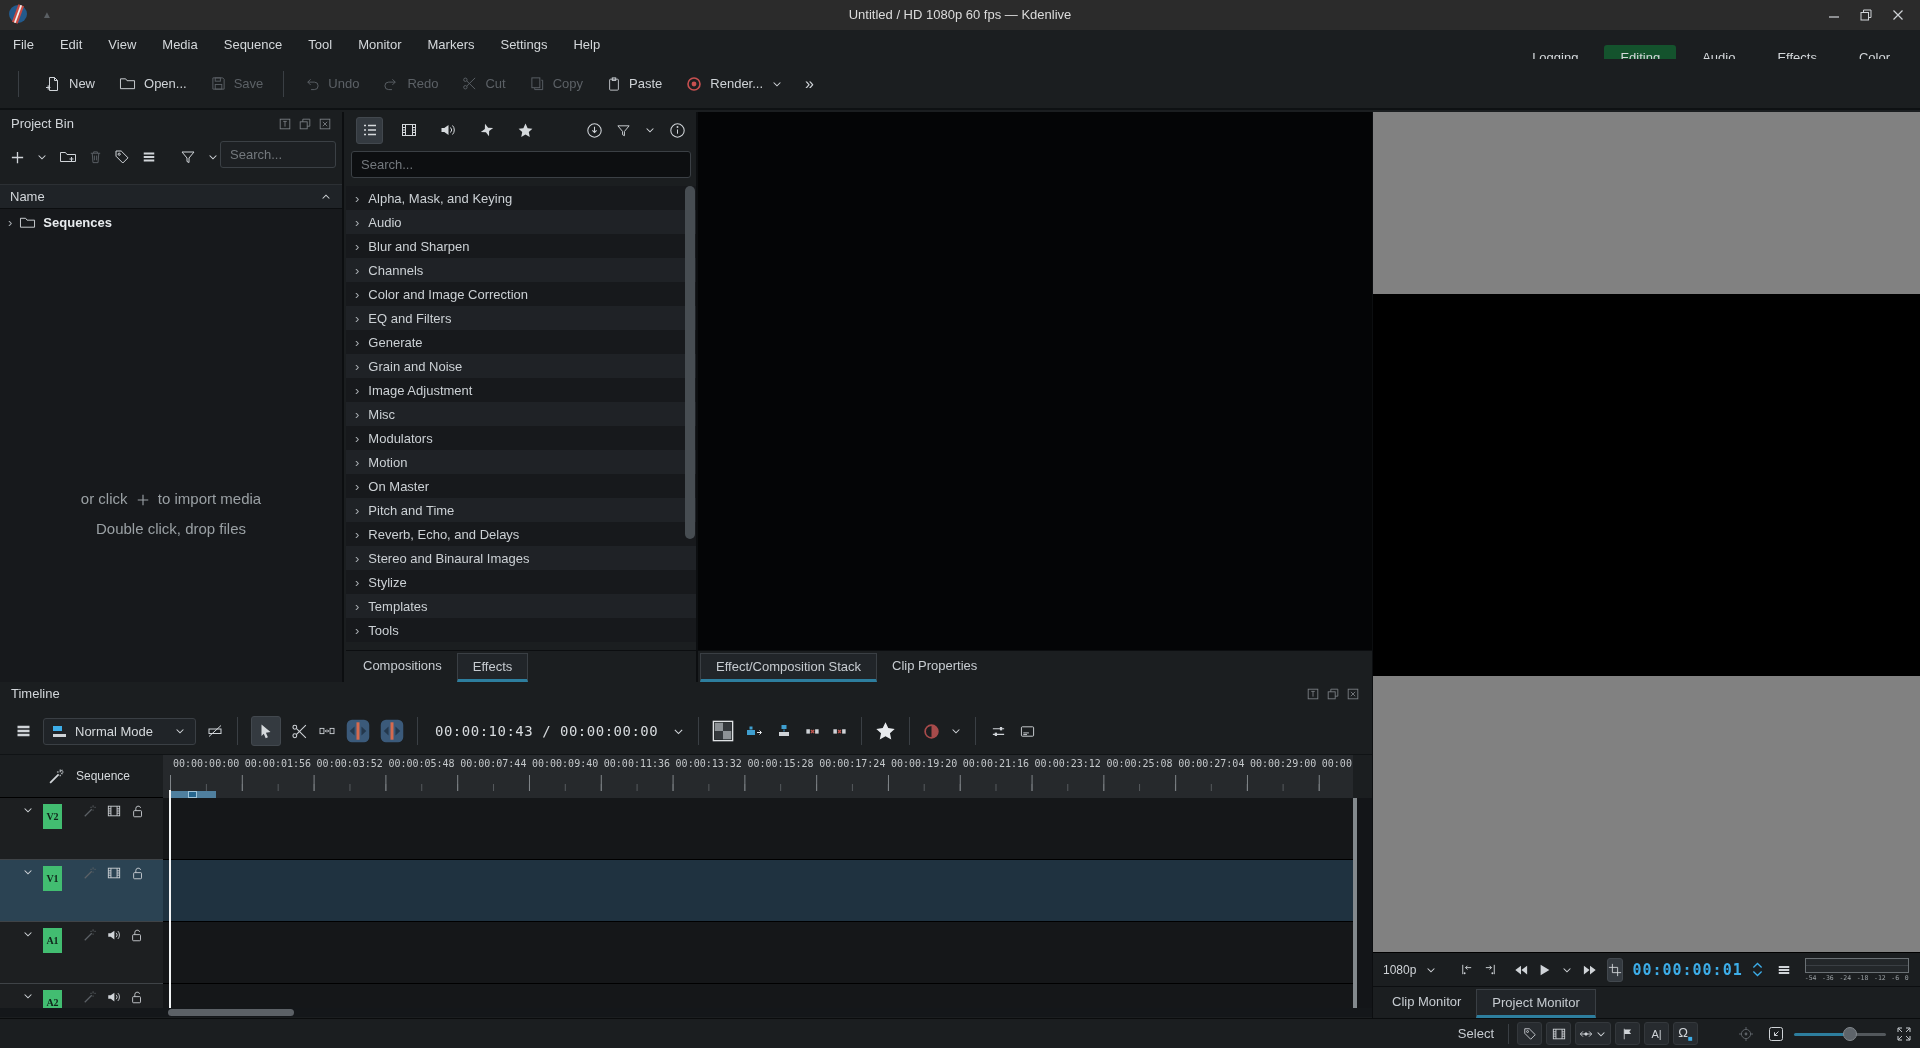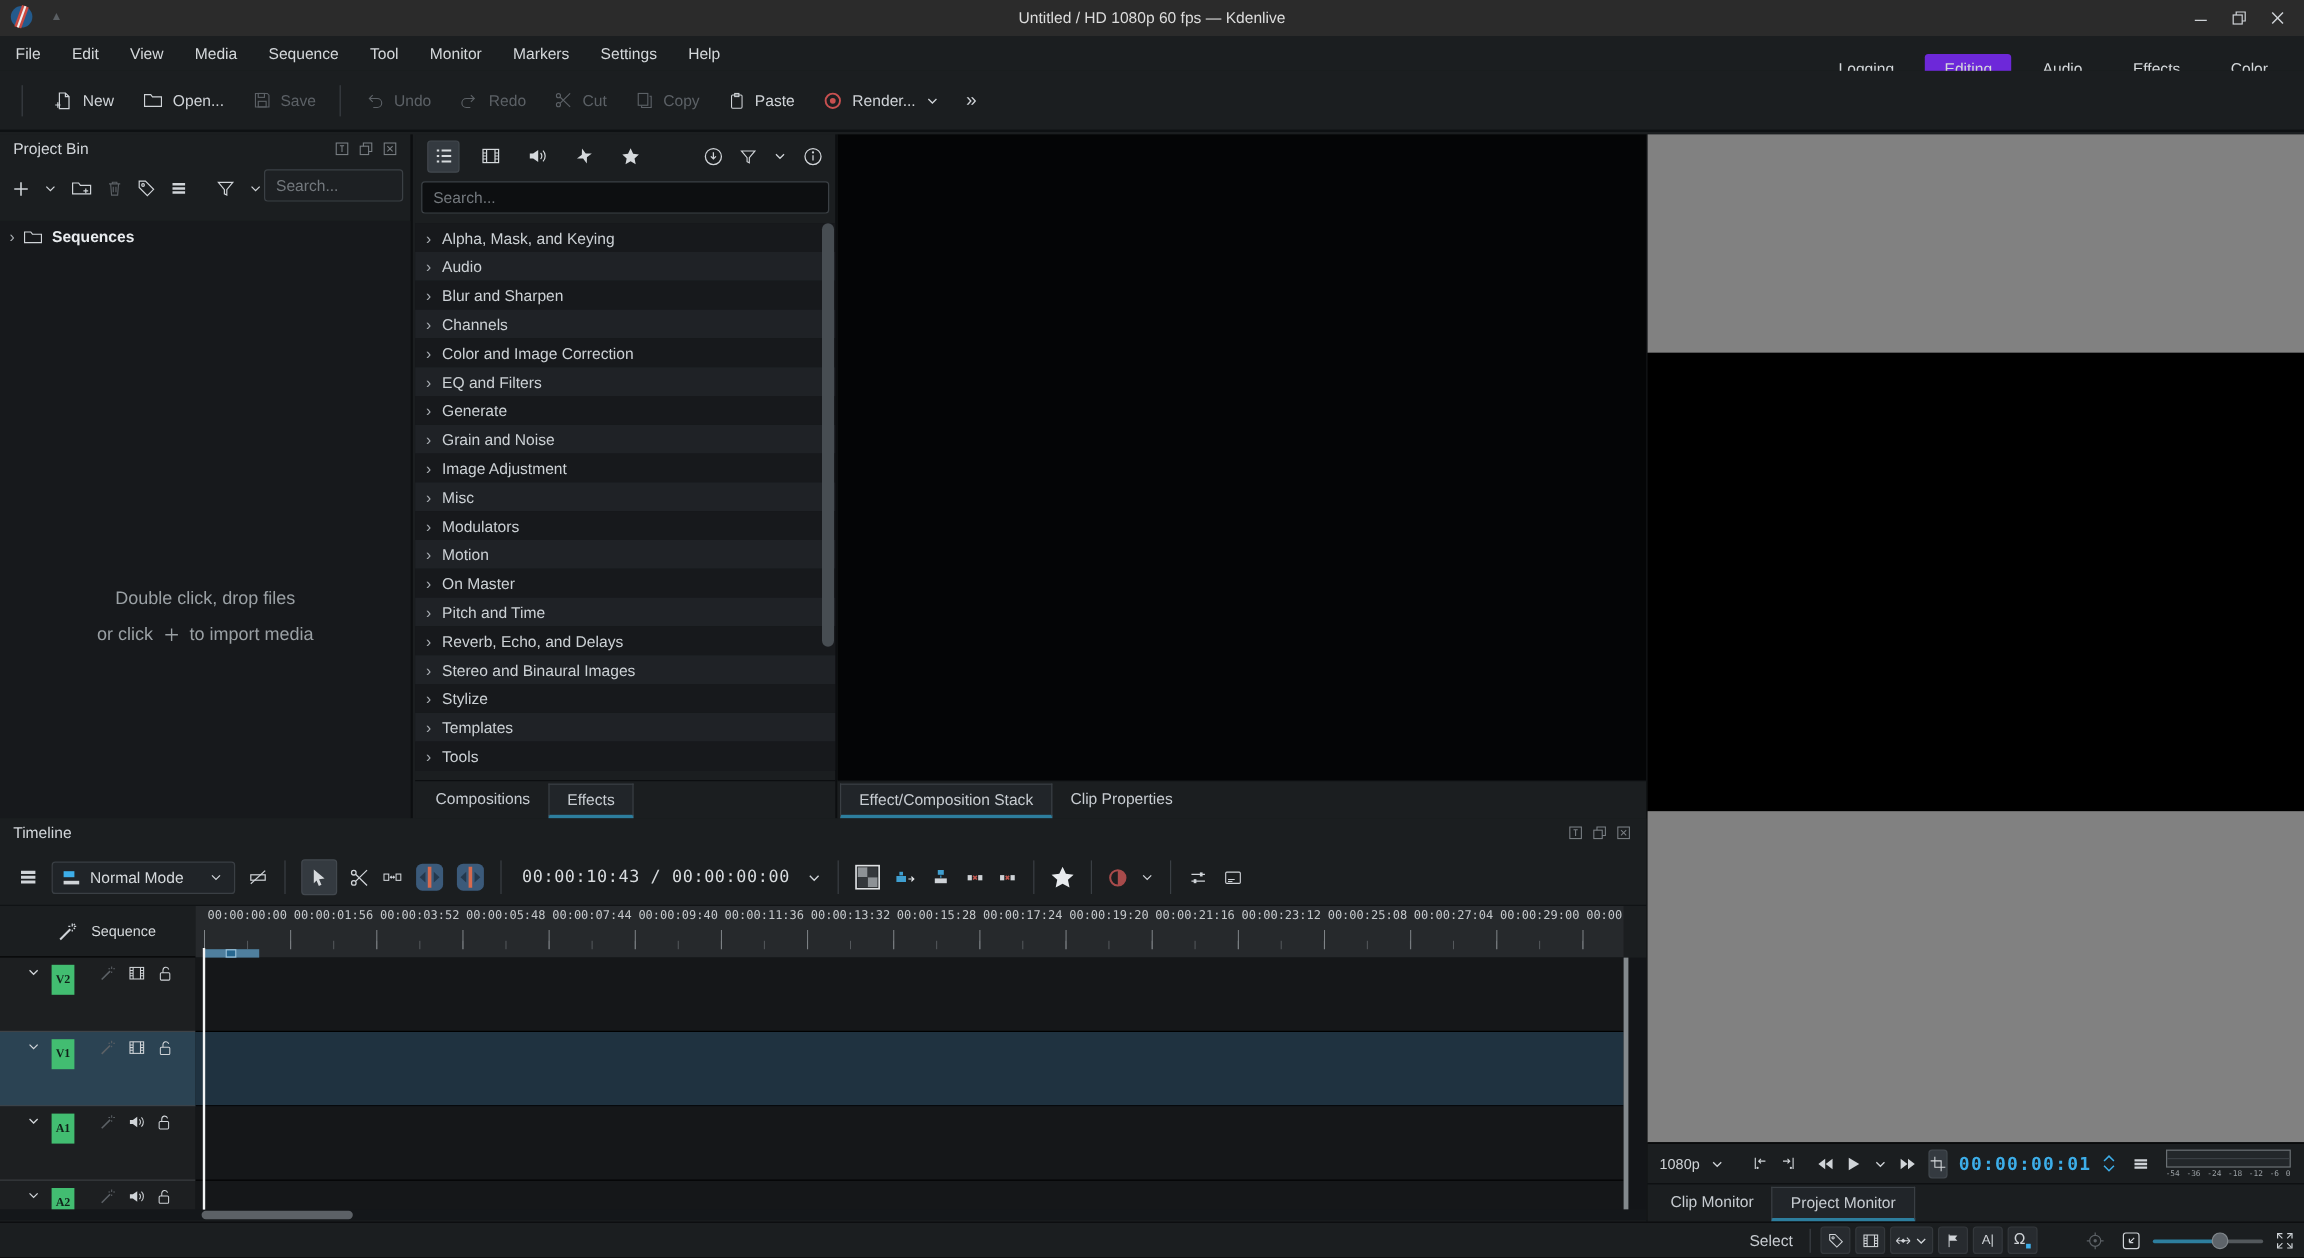--- a/index.html
+++ b/index.html
@@ -21,21 +21,21 @@
   .tb-left { position:absolute; left:8px; top:4px; display:flex; align-items:center; gap:14px; }
   .tb-arrow { color:#5a5f63; font-size:10px; }
   .tb-btns { position:absolute; right:6px; top:0; height:30px; display:flex; }
   .tb-btn { width:32px; height:30px; display:flex; align-items:center; justify-content:center; color:#cfd3d7; }
 
   
   .menubar { position:absolute; left:0; top:30px; width:1920px; height:29px; background:#1b1e20; display:flex; align-items:center; }
   .menu-item { padding:0 13px; height:29px; line-height:29px; color:#d4d8db; }
   .ws-group { margin-left:auto; display:flex; align-items:center; gap:10px; padding-right:14px;margin-top:27px; }
   .ws-btn { padding:0 16px; height:26px; line-height:26px; border-radius:3px; color:#d4d8db; }
-  .ws-btn.active { background:#6d28d9; }
+  .ws-btn.active { background:#14532d; }
 
   
   .toolbar { position:absolute; left:0; top:59px; width:1920px; height:51px; background:#1b1e20; border-bottom:2px solid #0e1113; display:flex; align-items:center; padding-left:18px; }
   .toolbar::before { content:""; width:1px; height:26px; background:#3a3f44; margin-right:14px; }
   .tool-btn { display:flex; align-items:center; gap:8px; padding:0 12px; height:34px; color:#cfd3d7; }
   .tool-btn.disabled { color:#5c6166; }
   .tool-btn.disabled .icn { color:#5c6166; }
   .tool-sep { width:1px; height:26px; background:#3a3f44; margin:0 8px; }
   .tool-overflow { margin-left:10px; font-size:16px; color:#cfd3d7; }
 
@@ -365,38 +365,46 @@
           </svg>
         </span>
       <span class="icn">
           <svg width="12" height="12" viewBox="0 0 16 16">
             <path d="M3.5 6l4.5 4.5L12.5 6" stroke="currentColor" stroke-width="1.4" fill="none"></path>
           </svg>
         </span>
       <span class="bin-search"><input class="search" placeholder="Search..." style=""></span>
     </div>
     <div class="bin-content">
+      <div class="name-header">
+        <span>Name</span>
+        <span class="icn" style="margin-left:auto;">
+            <svg width="12" height="12" viewBox="0 0 16 16">
+              <path d="M3.5 10L8 5.5l4.5 4.5" stroke="currentColor" stroke-width="1.4" fill="none"></path>
+            </svg>
+          </span>
+      </div>
       <div class="tree-row">
         <span class="expander">›</span>
         <span class="icn">
             <svg width="17" height="15" viewBox="0 0 18 16">
               <path d="M1.5 3.5h5.5l1.5 2h8v7.5h-15z" stroke="currentColor" fill="none"></path>
             </svg>
           </span>
         <span>Sequences</span>
       </div>
       <div class="bin-empty">
-        <div>Double click, drop files</div>
         <div><span>or click</span>
           <span class="icn" style="vertical-align:-3px;margin:0 4px;color:#9aa0a4;">
               <svg width="14" height="14" viewBox="0 0 16 16">
                 <path d="M8 2v12M2 8h12" stroke="currentColor" stroke-width="1.3" fill="none"></path>
               </svg>
             </span>
           <span>to import media</span></div>
+        <div>Double click, drop files</div>
       </div>
     </div>
   </div>
 
   <div class="panel" id="effects-panel">
     <div class="fx-toolbar">
       <span class="iconbtn sel">
           <svg width="16" height="16" viewBox="0 0 16 16">
             <path d="M2 3.5h2M2 8h2M2 12.5h2M6 3.5h8M6 8h8M6 12.5h8" stroke="currentColor" stroke-width="1.7" fill="none"></path>
           </svg>

